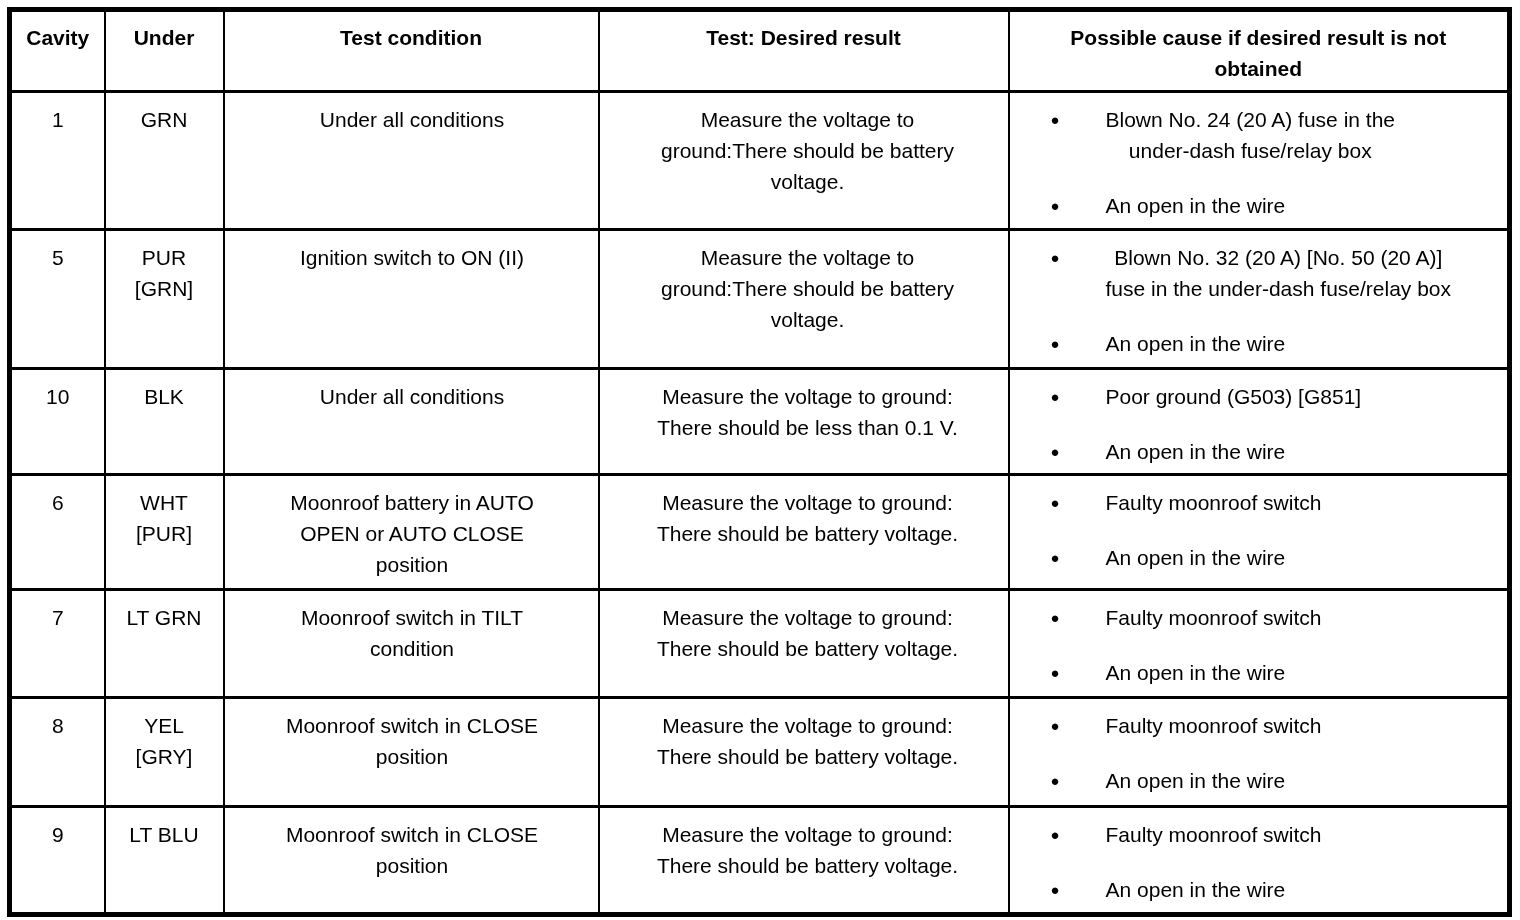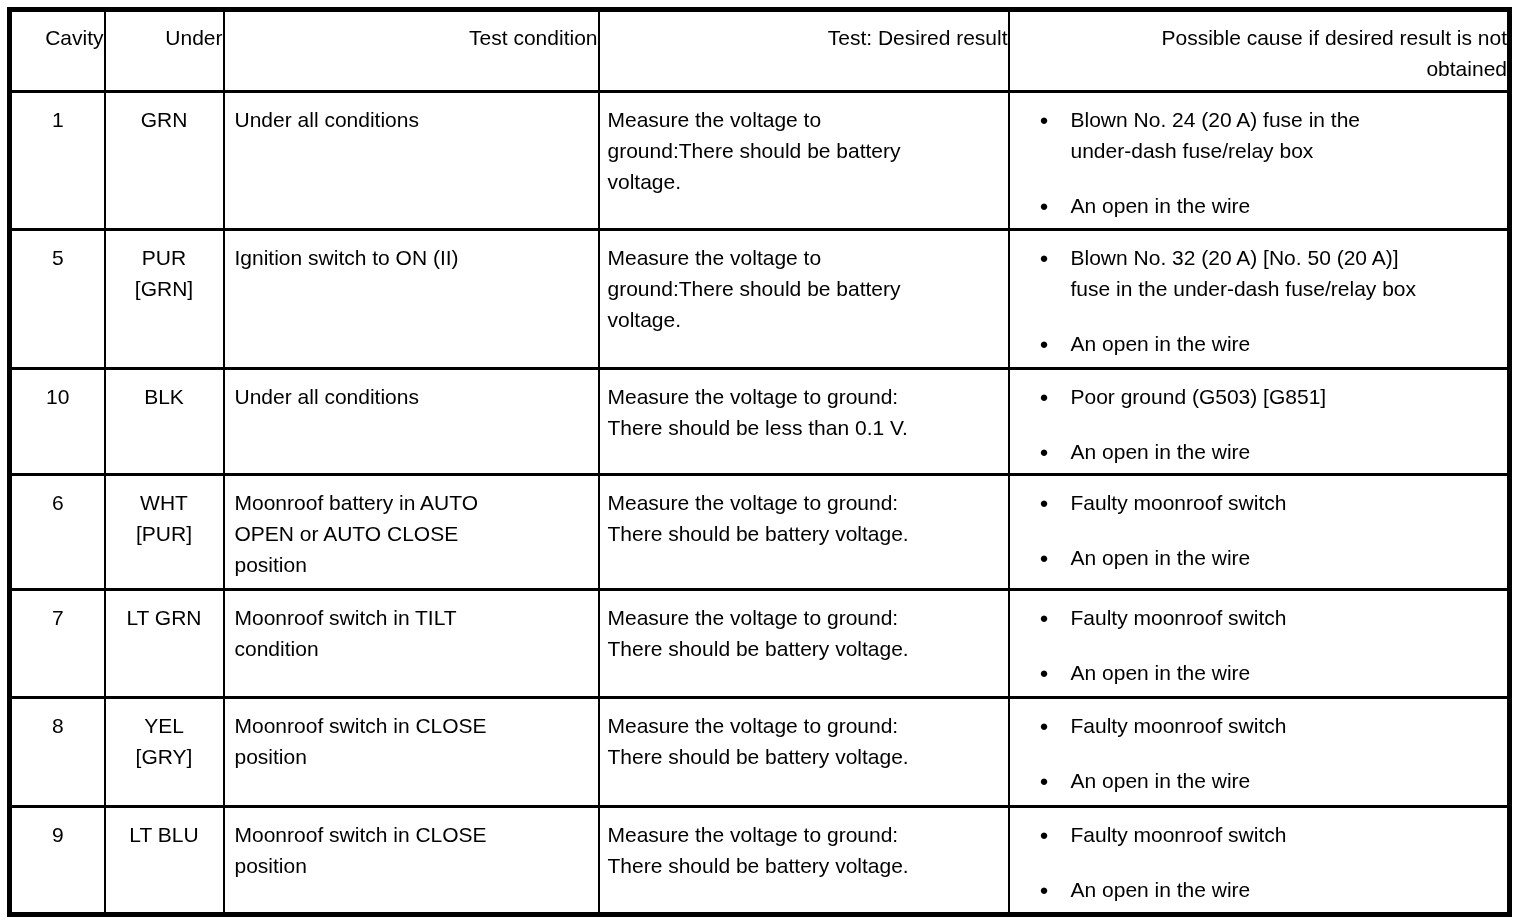--- a/index.html
+++ b/index.html
@@ -23,25 +23,26 @@
     border: 5px solid #000000;
   }
   th, td {
     border-left: 2px solid #000000;
     border-right: 2px solid #000000;
     border-top: 3px solid #000000;
     border-bottom: 3px solid #000000;
     vertical-align: top;
     font-size: 21px;
     line-height: 31px;
+    text-align: center;
   }
   thead tr { height: 82px; }
   th {
-    font-weight: normal;
-    text-align: right;
+    font-weight: bold;
+    text-align: center;
     padding-top: 10px;
     white-space: pre-line;
   }
   
   tbody tr:nth-child(1) { height: 138px; }
   tbody tr:nth-child(2) { height: 139px; }
   tbody tr:nth-child(3) { height: 106px; }
   tbody tr:nth-child(4) { height: 115px; }
   tbody tr:nth-child(5) { height: 108px; }
   tbody tr:nth-child(6) { height: 109px; }
@@ -57,21 +58,21 @@
 
   .cause-item { display: flex; align-items: flex-start; }
   .cause-item + .cause-item { margin-top: 24px; }
   .bullet {
     flex: none;
     width: 33px;
     font-size: 15px;
     line-height: 31px;
     padding-left: 2px;
   }
-  .cause-text { white-space: pre-line; }
+  .cause-text { white-space: pre-line; margin-left: 35px; }
 </style>
 </head>
 <body>
 
 <div class="page">
   <table class="tt">
     <colgroup>
       <col style="width:95px">
       <col style="width:119px">
       <col style="width:375px">

